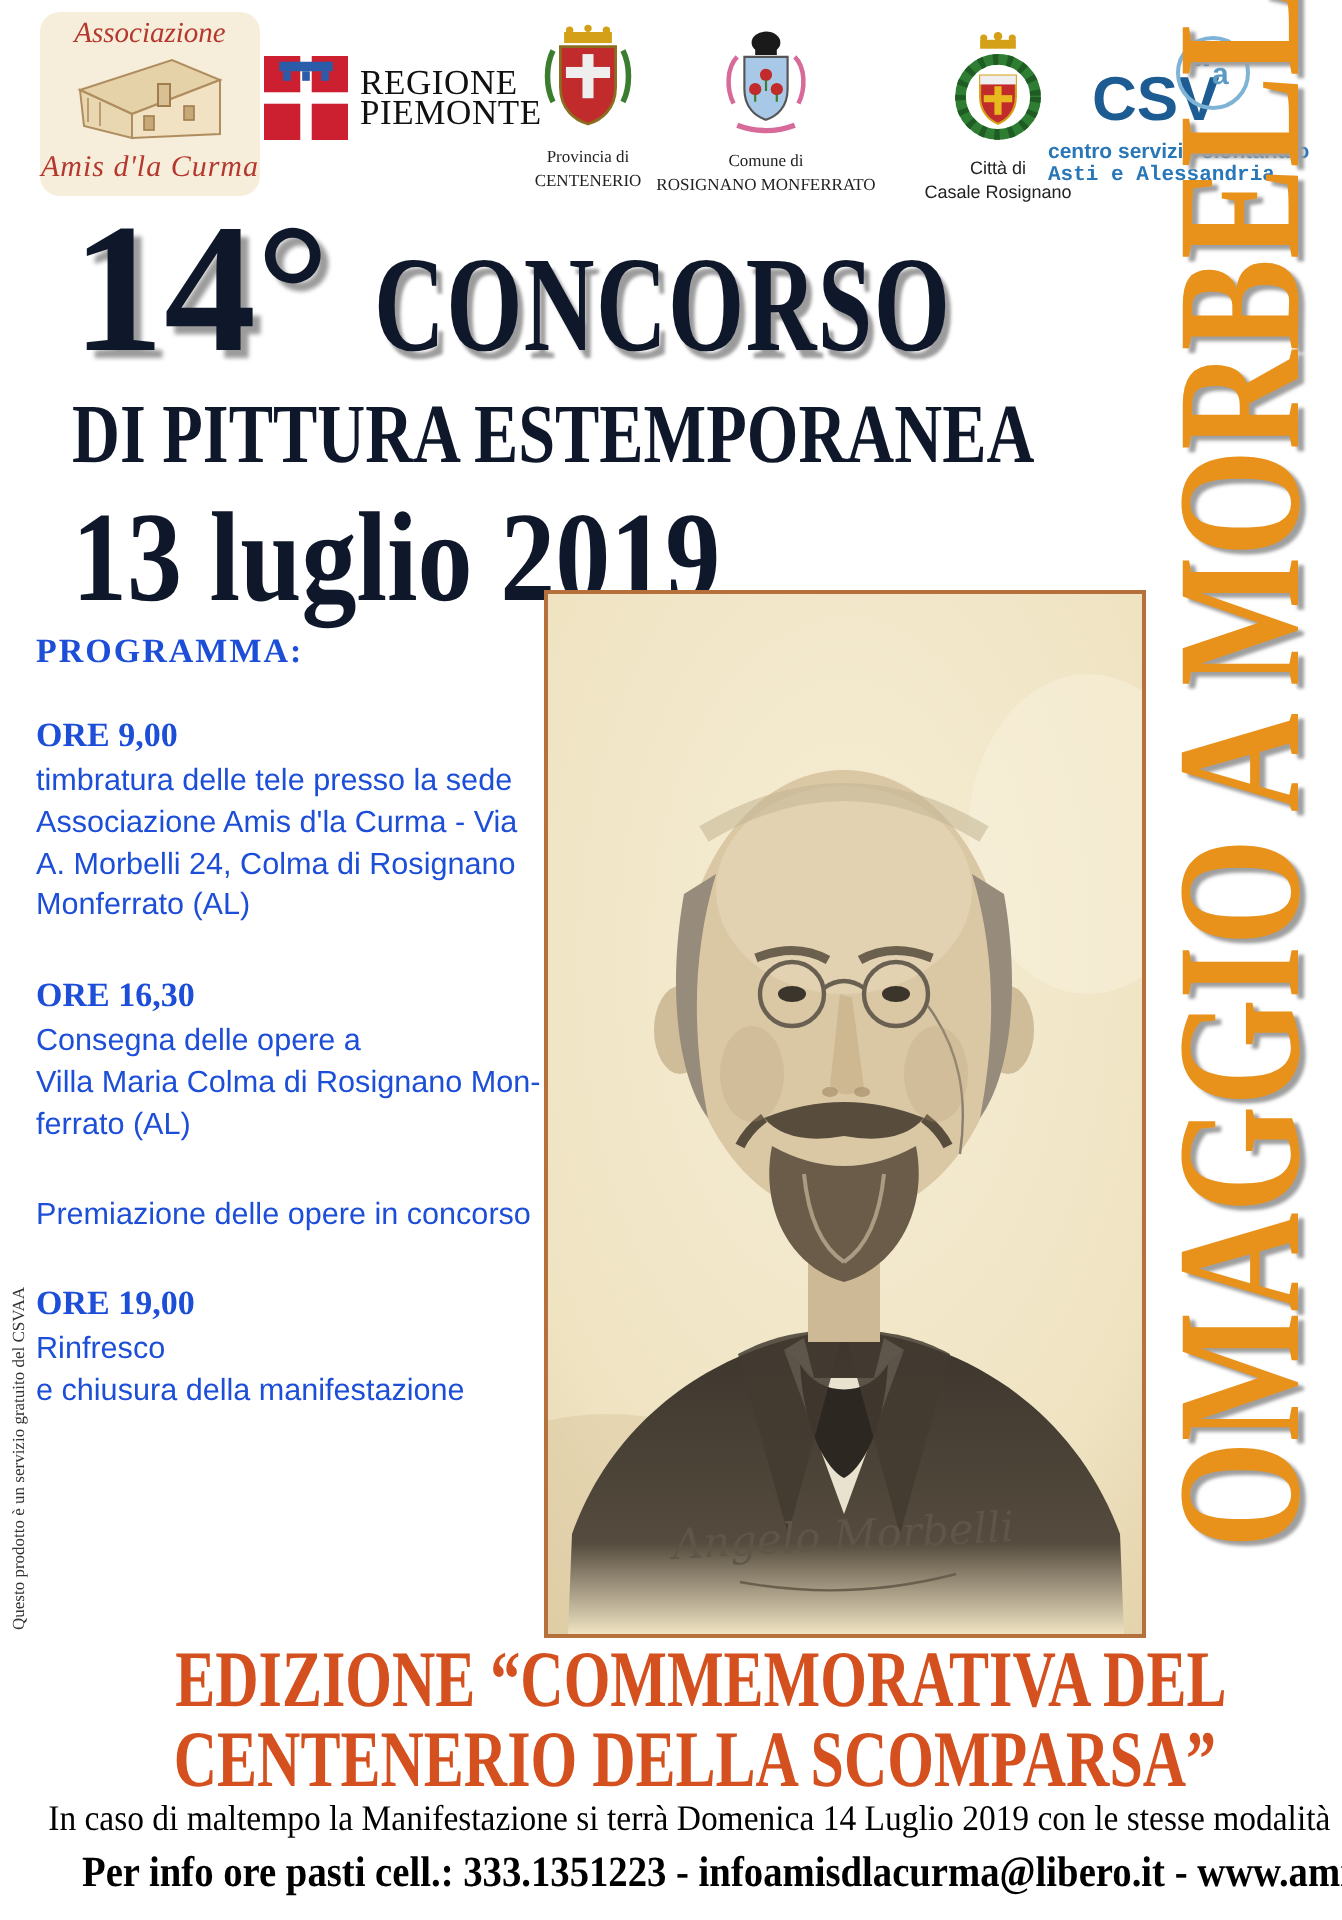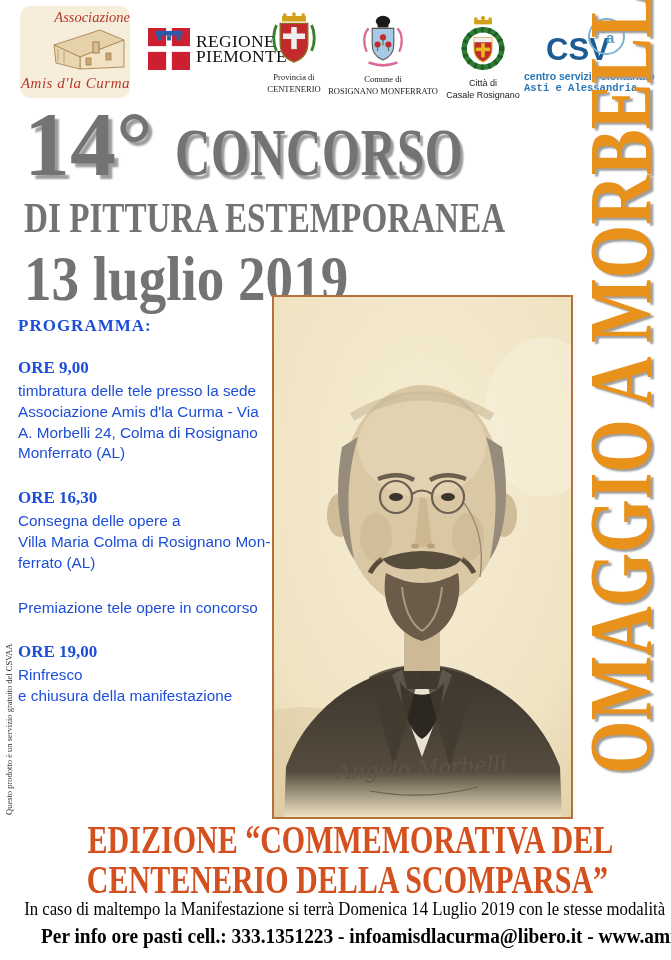--- a/index.html
+++ b/index.html
@@ -2,46 +2,46 @@
 <html><head>
 <meta charset="utf-8">
 <style>
   html,body{margin:0;padding:0;}
   body{width:671px;height:960px;background:#ffffff;position:relative;overflow:hidden;
        font-family:"Liberation Serif", serif;}
   .abs{position:absolute;}
 
   
   .logo-amis{left:20px;top:6px;width:110px;height:92px;background:#f6eedb;border-radius:10px;
-             text-align:right;color:#b5382e;font-style:italic;}
+             text-align:center;color:#b5382e;font-style:italic;}
   .logo-amis .arc{font-size:14.5px;line-height:15px;padding-top:4px;}
   .logo-amis .arc2{font-size:15px;line-height:16px;letter-spacing:.5px;}
-  .logo-piemonte{left:148px;top:28px;display:flex;align-items:center;gap:6px;}
+  .logo-piemonte{left:132px;top:28px;display:flex;align-items:center;gap:6px;}
   .piem-text{font-size:17.5px;line-height:15.5px;color:#111;letter-spacing:.3px;}
   .crest{text-align:center;}
   .crest .cap{font-size:8.5px;line-height:10px;color:#222;margin-top:2px;}
   .crest-prov{left:263px;top:12px;width:62px;}
   .crest-rosi{left:327px;top:14px;width:112px;}
-  .crest-casa{left:436px;top:16px;width:94px;}
+  .crest-casa{left:452px;top:16px;width:94px;}
   .crest-casa .cap{font-family:"Liberation Sans",sans-serif;font-size:9px;}
   .logo-csv{left:524px;top:16px;width:142px;text-align:left;}
   .csv-mark{position:relative;height:50px;}
   .csv-word{position:absolute;left:22px;top:20px;font-family:"Liberation Sans",sans-serif;
             font-weight:bold;font-size:31px;line-height:28px;color:#1d5c92;}
   .csv-circle{position:absolute;left:64px;top:2px;width:33px;height:33px;border:2.5px solid #7fb3d5;
               border-radius:50%;}
   .csv-a1{position:absolute;left:71px;top:2px;font-family:"Liberation Sans",sans-serif;font-weight:bold;
           font-size:17px;color:#1d5c92;}
   .csv-a2{position:absolute;left:82px;top:13px;font-family:"Liberation Sans",sans-serif;font-weight:bold;
           font-size:15px;color:#5a9bc5;}
   .csv-cap{font-family:"Liberation Sans",sans-serif;font-weight:bold;font-size:10.5px;line-height:12px;
            color:#2a77b8;margin-top:4px;}
 
   
-  .title{left:24px;top:102px;width:555px;color:#737373;font-weight:bold;white-space:nowrap;}
+  .title{left:36px;top:102px;width:555px;color:#0f172a;font-weight:bold;white-space:nowrap;}
   .t1{display:flex;align-items:baseline;text-shadow:4px 4px 2px #9c9c9c;}
   .t1 .num{font-size:92px;line-height:84px;}
   .t1 .word{font-size:68px;display:inline-block;transform:scaleX(.72);transform-origin:0 100%;
             margin-left:22px;letter-spacing:1px;}
   .t2{margin-top:2px;}
   .t2 span{font-size:42px;display:inline-block;transform:scaleX(.79);transform-origin:0 50%;}
   .t3{margin-top:0;}
   .t3 span{font-size:64px;display:inline-block;transform:scaleX(.86);transform-origin:0 50%;}
 
   
@@ -194,21 +194,21 @@
 A. Morbelli 24, Colma di Rosignano
 Monferrato (AL)</div>
   </div>
   <div class="prog-item">
     <div class="prog-time">ORE 16,30</div>
     <div class="prog-body">Consegna delle opere a
 Villa Maria Colma di Rosignano Mon-
 ferrato (AL)</div>
   </div>
   <div class="prog-item">
-    <div class="prog-body">Premiazione tele opere in concorso</div>
+    <div class="prog-body">Premiazione delle opere in concorso</div>
   </div>
   <div class="prog-item">
     <div class="prog-time">ORE 19,00</div>
     <div class="prog-body">Rinfresco
 e chiusura della manifestazione</div>
   </div>
 </div>
 
 <div class="abs photo">
   <svg width="297" height="520" viewBox="0 0 297 520">

